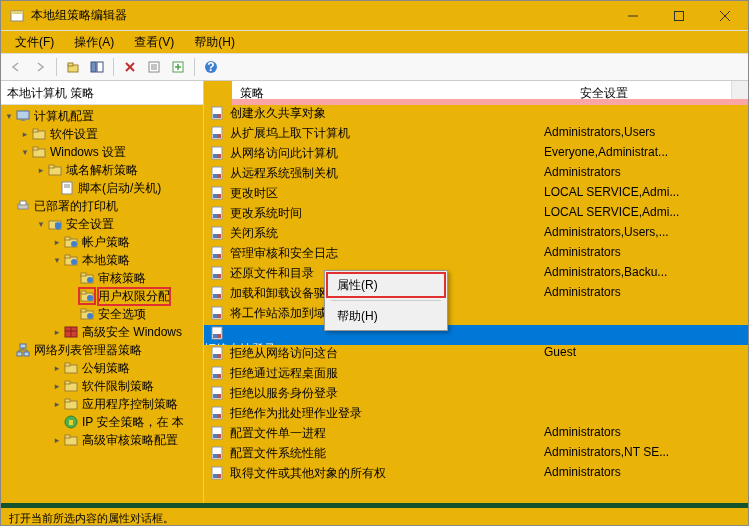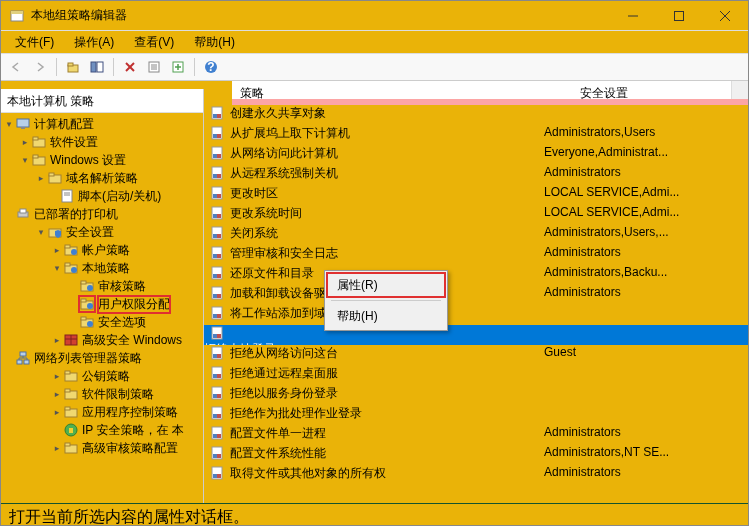--- a/index.html
+++ b/index.html
@@ -10,21 +10,21 @@
 .titlebar .title { flex: 1; font-size: 12px; }
 .winbtns { display: flex; }
 .winbtn { width: 46px; height: 30px; display: flex; align-items: center; justify-content: center; color: #333; }
 .menubar { height: 22px; display: flex; align-items: center; padding: 0 6px; gap: 4px; }
 .menuitem { padding: 2px 8px; }
 .toolbar { height: 28px; display: flex; align-items: center; padding: 0 4px; border-top: 1px solid #ddd; border-bottom: 1px solid #ccc; gap: 2px; background: #f8f8f8; }
 .tbtn { width: 22px; height: 22px; display: flex; align-items: center; justify-content: center; border: 1px solid transparent; }
 .tbtn.disabled { opacity: 0.4; }
 .tsep { width: 1px; height: 18px; background: #ccc; margin: 0 3px; }
 .content { flex: 1; display: flex; overflow: hidden; }
-.left { width: 203px; border-right: 1px solid #ccc; overflow: hidden; display: flex; flex-direction: column; margin-top: 8px; }
+.left { width: 203px; border-right: 1px solid #ccc; overflow: hidden; display: flex; flex-direction: column; }
 .left-header { height: 24px; background: #fff; border-bottom: 1px solid #ddd; padding: 4px 6px; font-size: 12px; }
 .tree { flex: 1; overflow: auto; padding: 2px 0; }
 .tnode { display: flex; align-items: center; height: 18px; padding-left: 2px; white-space: nowrap; }
 .tarrow { width: 12px; display: inline-flex; justify-content: center; color: #555; font-size: 9px; }
 .ticon { width: 16px; height: 16px; margin-right: 3px; display: inline-flex; align-items: center; justify-content: center; }
 .tlabel { font-size: 12px; }
 .tnode.hl .tlabel, .tnode.hl .ticon { outline: 2px solid #e03030; outline-offset: -1px; }
 .right { flex: 1; display: flex; flex-direction: column; overflow: hidden; }
 .listhead { height: 24px; display: flex; border-bottom: 6px solid #fca5a5; background: #fff; margin-left: 28px; }
 .listhead .col { padding: 4px 8px; }
@@ -33,21 +33,21 @@
 .list { flex: 1; overflow: auto; position: relative; }
 .row { display: flex; align-items: flex-start; height: 20px; }
 .row .cicon { width: 16px; height: 16px; margin: 0 4px 0 6px; }
 .row .c1 { width: 314px; white-space: nowrap; overflow: hidden; }
 .row .c2 { flex: 1; white-space: nowrap; overflow: hidden; }
 .row.selected { background: #0078d7; color: #fff; flex-direction: column; }
 .ctxmenu { position: absolute; left: 324px; top: 270px; width: 124px; background: #f0f0f0; border: 1px solid #999; box-shadow: 2px 2px 4px rgba(0,0,0,0.3); padding: 2px; }
 .ctxitem { height: 24px; display: flex; align-items: center; padding: 0 10px; }
 .ctxitem.hlred { outline: 2px solid #e03030; outline-offset: -1px; }
 .ctxsep { height: 1px; background: #ccc; margin: 3px 4px; }
-.statusbar { height: 22px; border-top: 1px solid #14532d; padding: 3px 8px; font-size: 16px; }
+.statusbar { height: 22px; border-top: 5px solid #14532d; padding: 3px 8px; font-size: 11px; }
 .scrollbar-v { width: 17px; background: #f0f0f0; border-left: 1px solid #ddd; }
 svg { display: block; }
 </style>
 </head>
 <body>
 
 <div class="window">
   <div class="titlebar">
     <span class="icon">
       <svg width="16" height="16">

